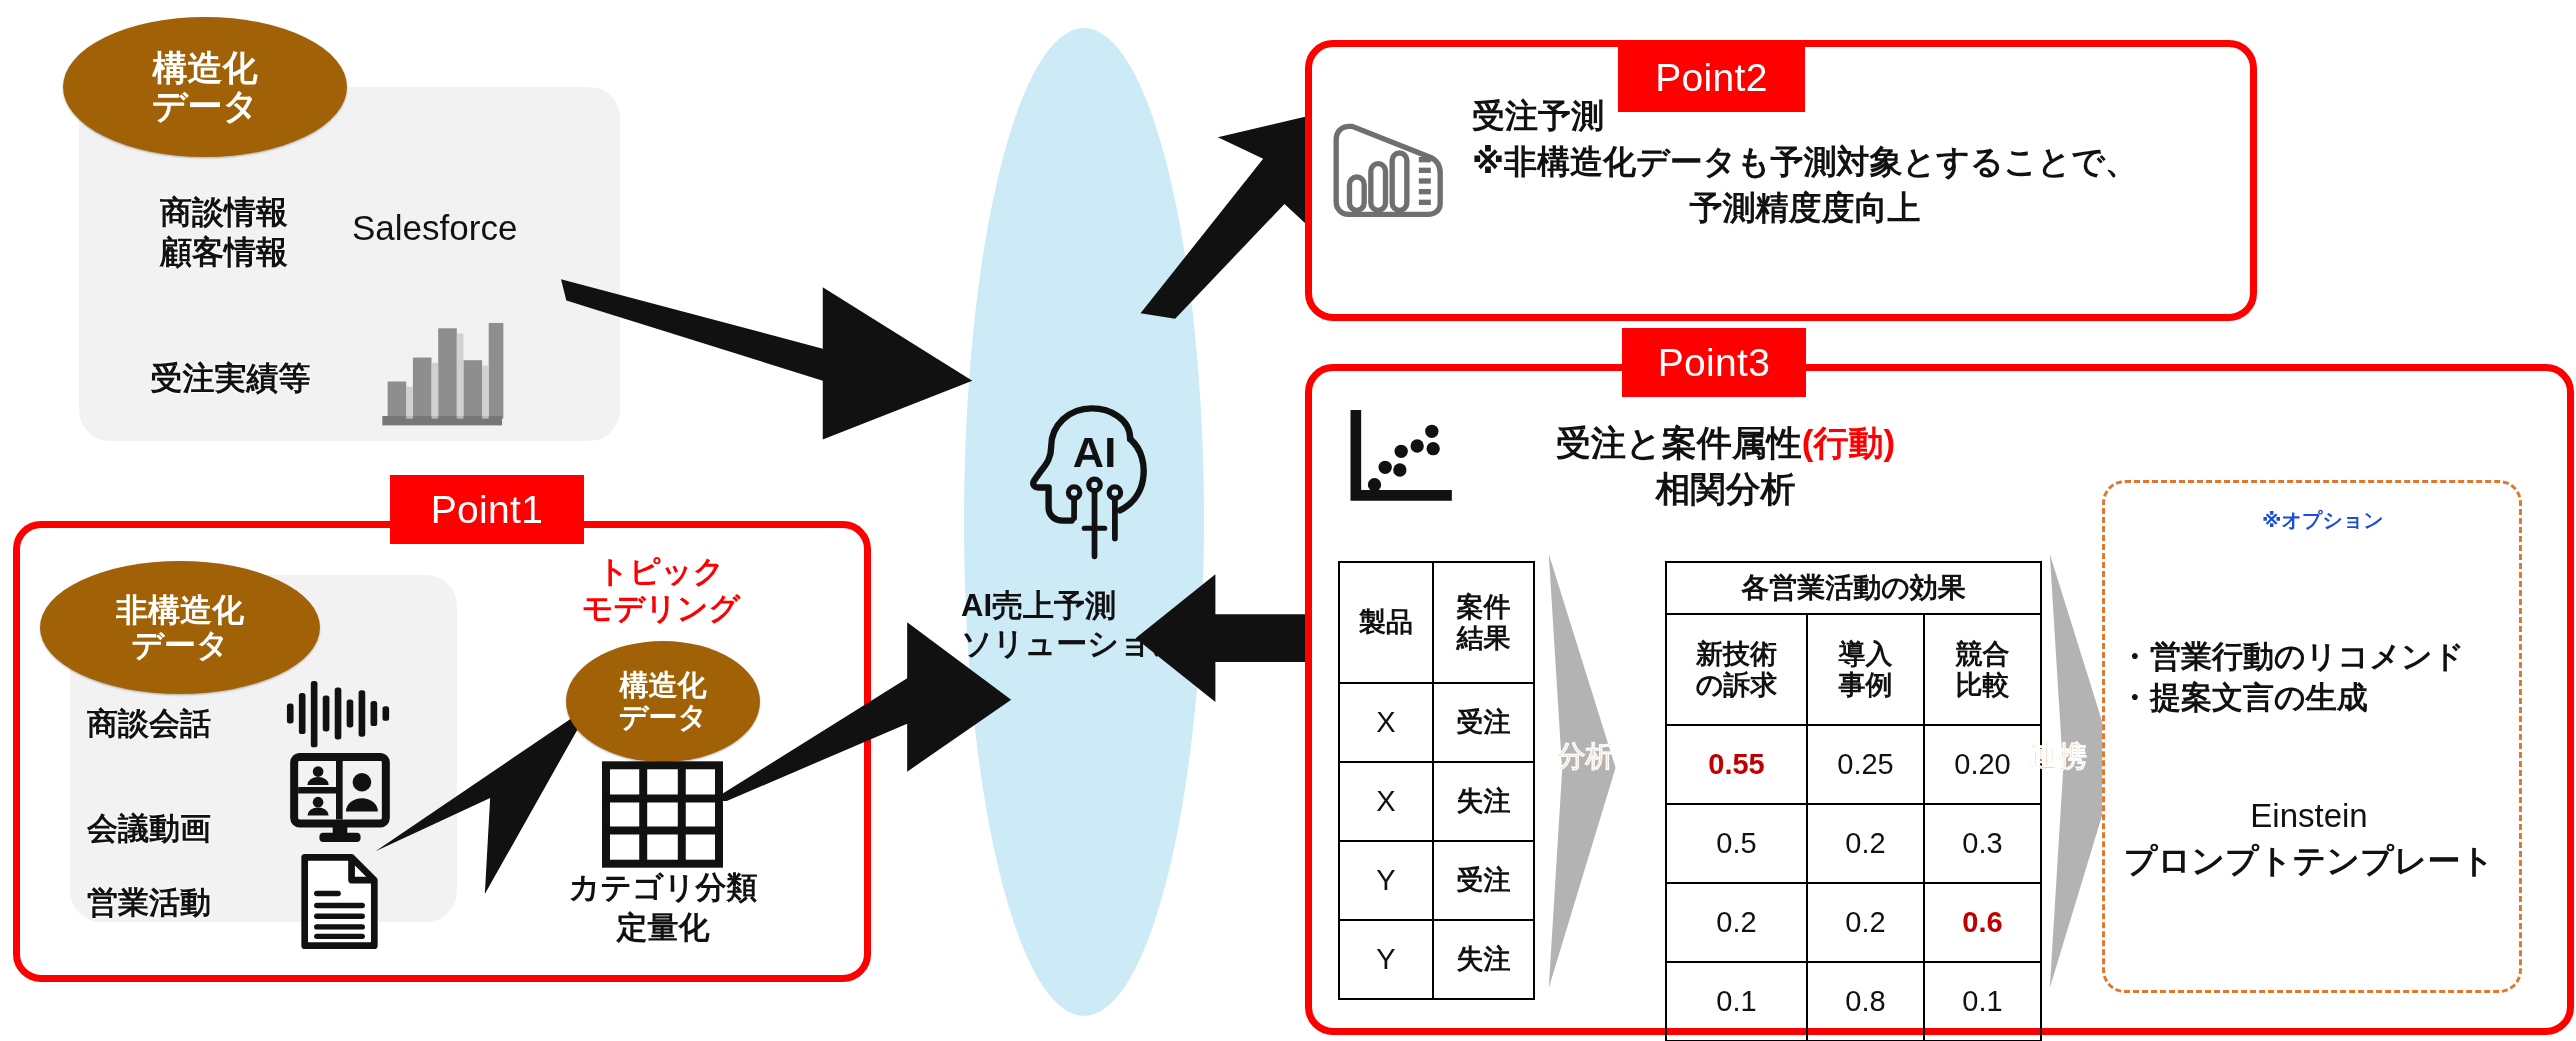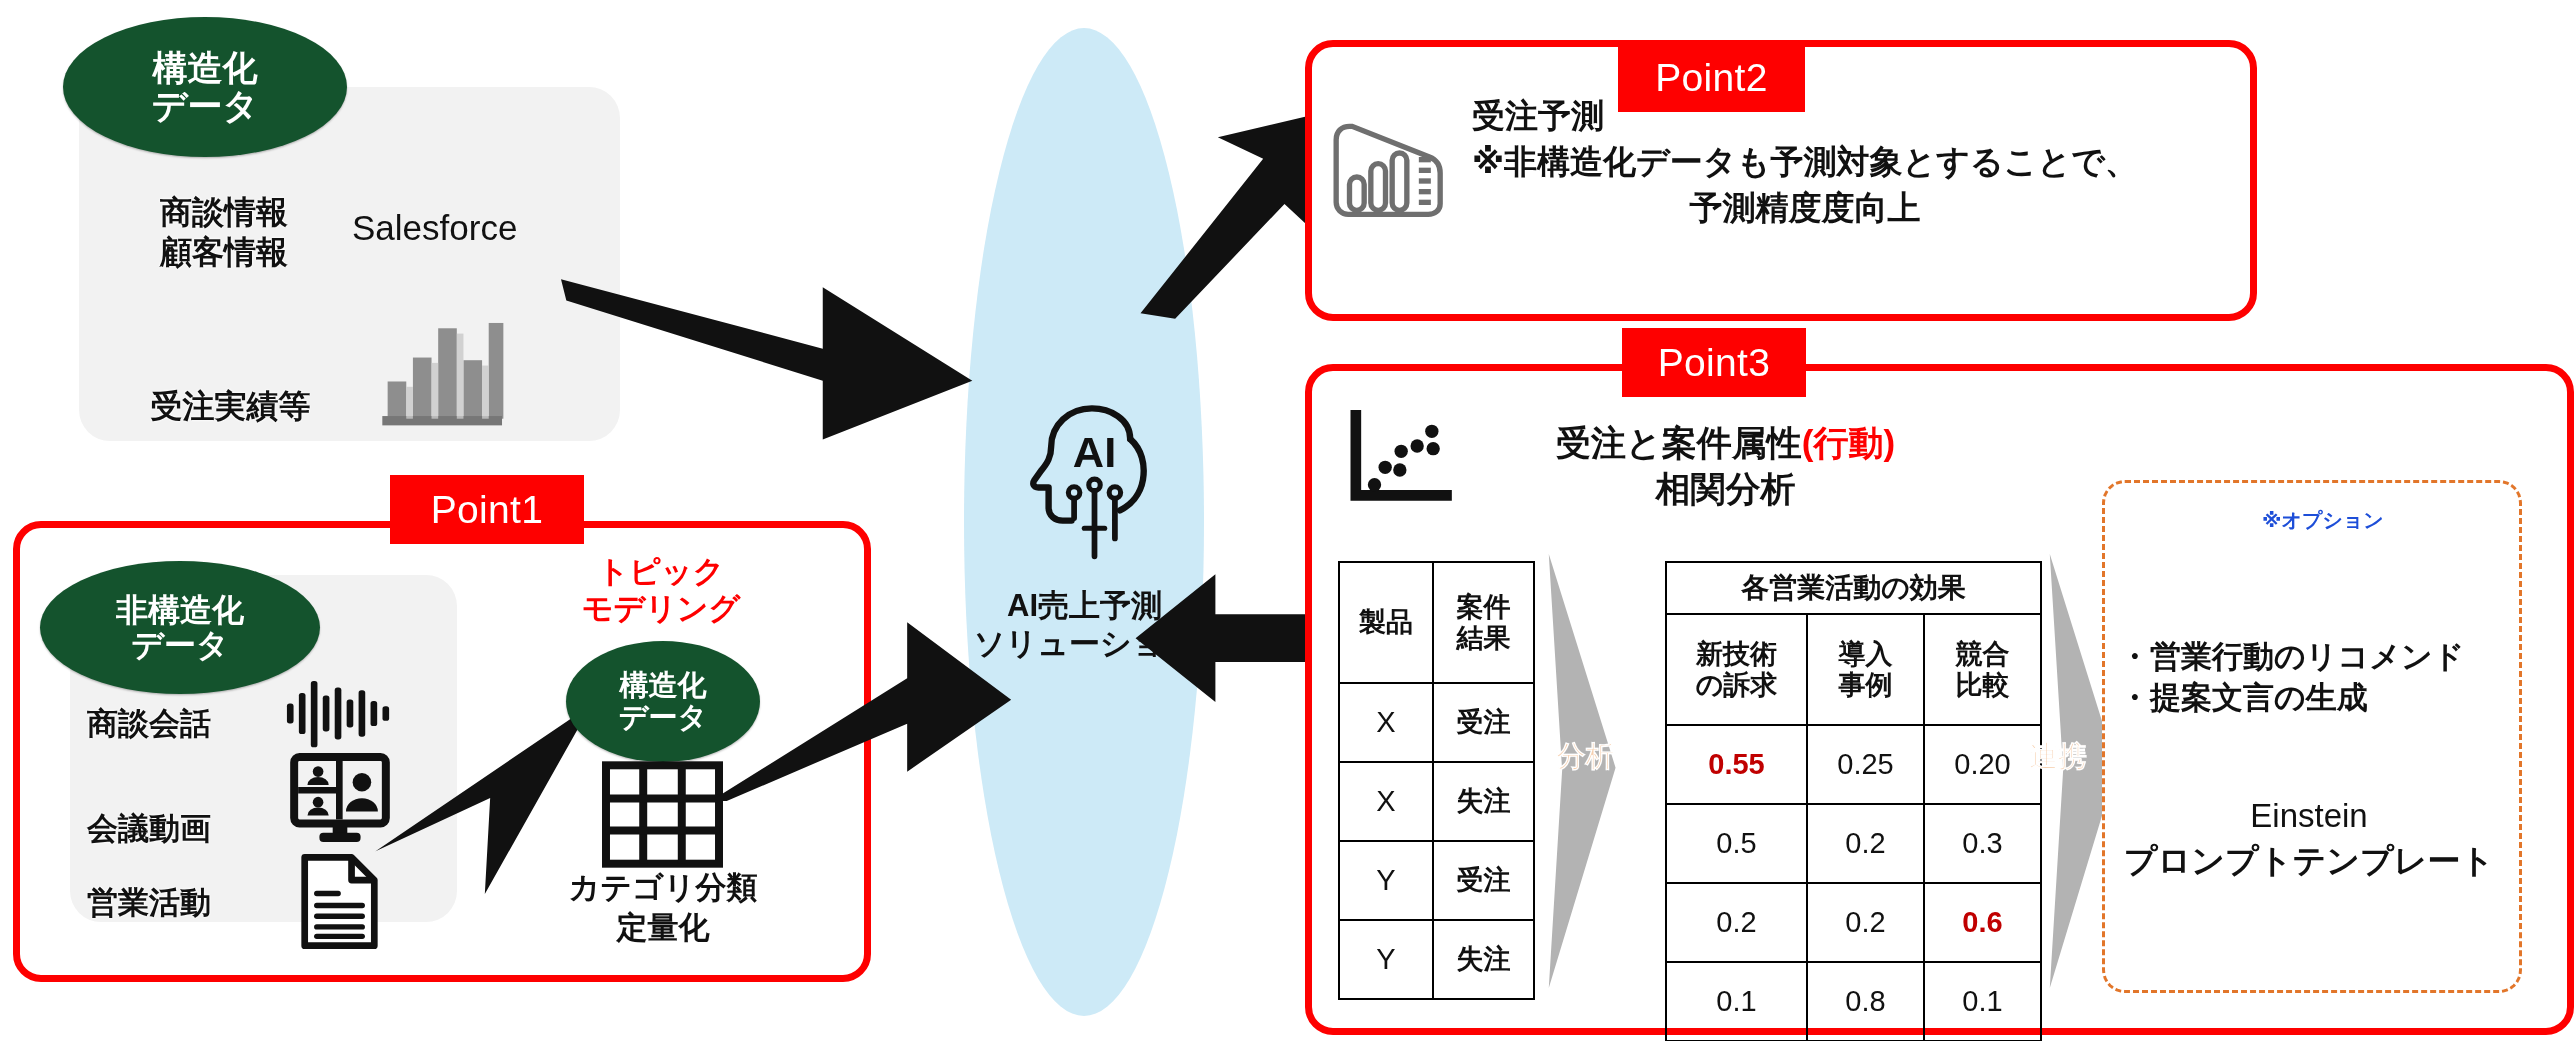--- a/index.html
+++ b/index.html
@@ -11,21 +11,21 @@
   .abs{position:absolute;}
 
   
   .grey-panel{
     background:#f2f2f2;
     border-radius:31px;
   }
 
   
   .blue-ellipse{
-    background:#14532d;
+    background:#a16207;
     border-radius:50%;
     display:flex;flex-direction:column;align-items:center;justify-content:center;
     color:#ffffff;font-weight:bold;line-height:1.08;text-align:center;
     box-shadow:0 1.3px 2px rgba(0,0,0,.25);
   }
 
   
   .point-badge{
     background:#fe0000;color:#ffffff;
     display:flex;align-items:center;justify-content:center;
@@ -73,40 +73,40 @@
     <path d="M88,30 C97,38 100,50 98,62 C96,74 88,82 80,86" fill="none" stroke="#111" stroke-width="5" stroke-linecap="round"></path>
     <text x="60" y="52" font-family="Liberation Sans, sans-serif" font-size="34" font-weight="bold" fill="#111" text-anchor="middle">AI</text>
     <circle cx="44" cy="72" r="4.5" fill="none" stroke="#111" stroke-width="4"></circle>
     <circle cx="60" cy="66" r="4.5" fill="none" stroke="#111" stroke-width="4"></circle>
     <circle cx="76" cy="72" r="4.5" fill="none" stroke="#111" stroke-width="4"></circle>
     <path d="M44,77 L44,92 M60,71 L60,122 M76,77 L76,108" stroke="#111" stroke-width="4.5" fill="none" stroke-linecap="round"></path>
     <path d="M52,100 L68,100" stroke="#111" stroke-width="4" stroke-linecap="round"></path>
   </svg>
 </div>
 
-<div class="abs jp" style="left:961px;top:587px;width:247px;text-align:center;font-size:31px;line-height:1.22;color:#111;">
+<div class="abs jp" style="left:961px;top:587px;width:247px;font-size:31px;line-height:1.22;color:#111;">
   <div>AI売上予測</div>
   <div>ソリューション</div>
 </div>
 
 <div class="abs grey-panel" style="left:79px;top:87px;width:541px;height:354px;"></div>
 
 <div class="abs blue-ellipse" style="left:63px;top:16.7px;width:284px;height:140px;font-size:35px;">
   <span>構造化</span>
   <span>データ</span>
 </div>
 
 <div class="abs jp white-edge" style="left:114px;top:192px;width:220px;text-align:center;font-size:32px;line-height:1.26;color:#111;">
   <div>商談情報</div>
   <div>顧客情報</div>
 </div>
 
 <div class="abs" style="left:352px;top:208px;font-size:35px;color:#111;font-family:'Liberation Sans',sans-serif;">Salesforce</div>
 
-<div class="abs jp white-edge" style="left:117px;top:357px;width:227px;text-align:center;font-size:32px;color:#111;margin-top:28px;">受注実績等</div>
+<div class="abs jp white-edge" style="left:117px;top:357px;width:227px;text-align:center;font-size:32px;color:#111;">受注実績等</div>
 
 <div class="abs" style="left:377px;top:320px;width:133px;height:107px;">
   <svg viewBox="0 0 100 80" width="133" height="107">
     <g fill="#8e8e8e">
       <rect x="8" y="46" width="14" height="28"></rect>
       <rect x="27" y="28" width="14" height="46"></rect>
       <rect x="46" y="6" width="14" height="68"></rect>
       <rect x="65" y="30" width="14" height="44"></rect>
       <rect x="84" y="2" width="11" height="72"></rect>
     </g>

